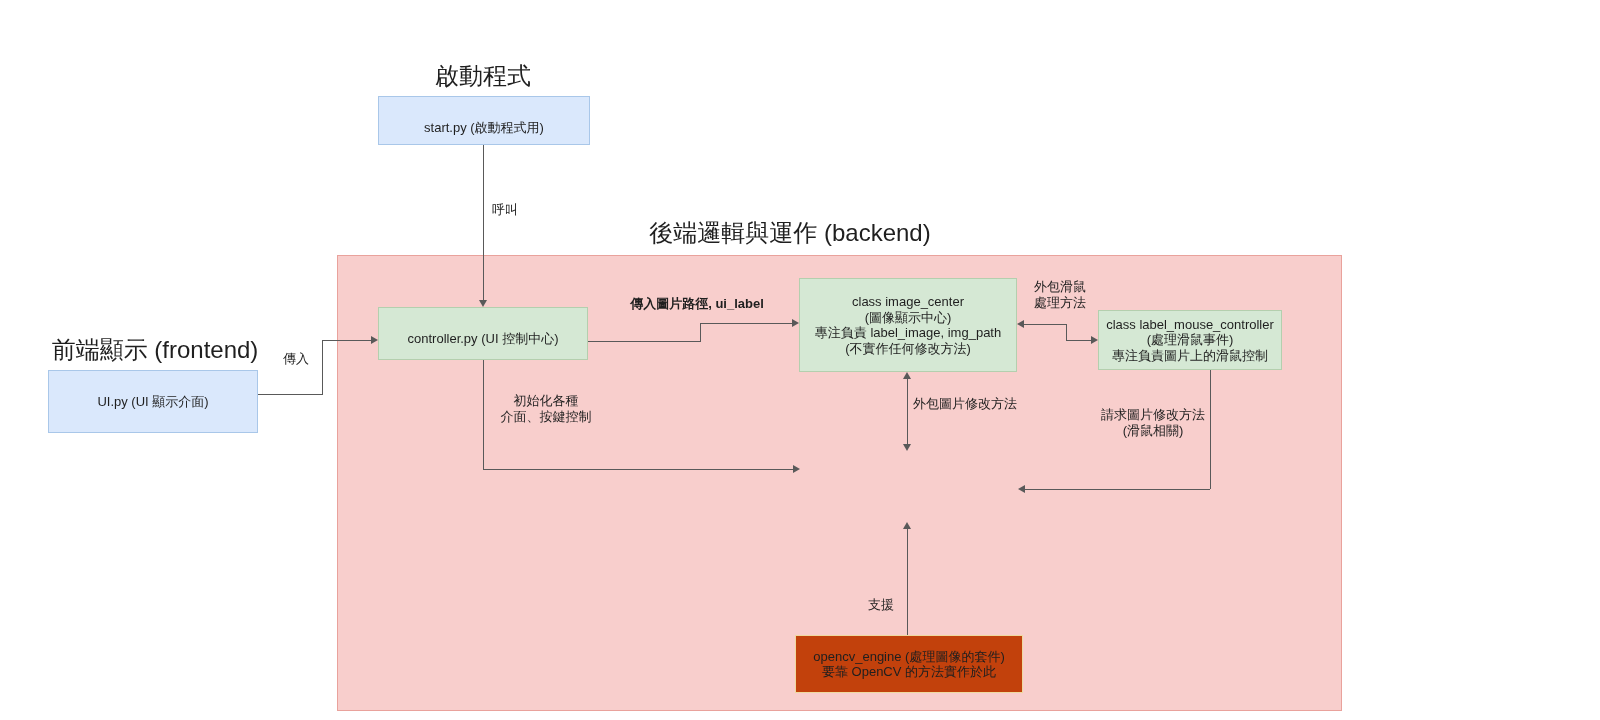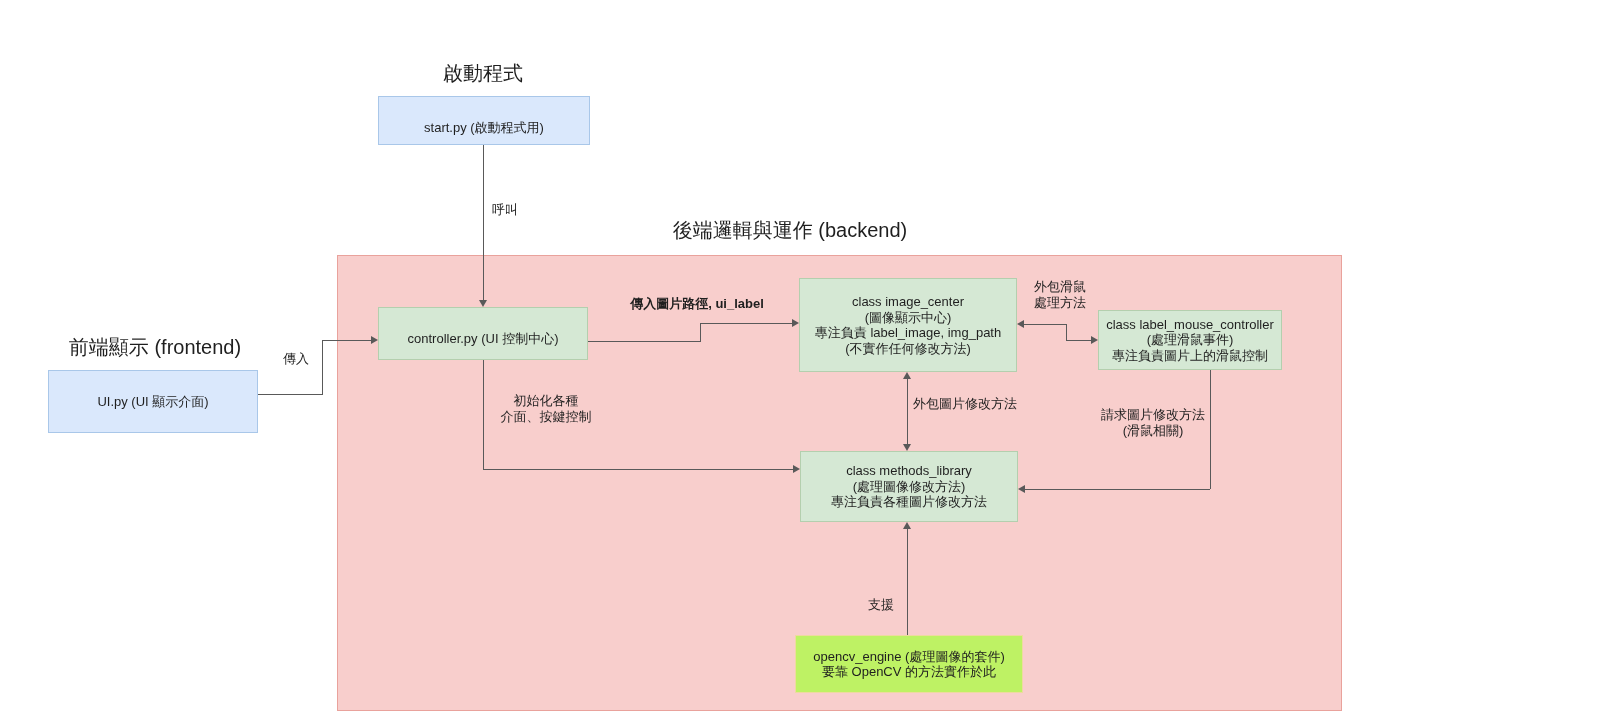--- a/index.html
+++ b/index.html
@@ -1,30 +1,30 @@
 <!DOCTYPE html>
 <html><head>
 <meta charset="utf-8">
 <style>
   html,body { margin:0; padding:0; background:#ffffff; }
   .canvas {
     position:relative; width:1600px; height:720px; background:#ffffff;
     font-family:"Liberation Sans","DejaVu Sans",sans-serif; color:#1f1f1f;
     overflow:hidden;
   }
-  .title { position:absolute; font-size:20px; text-align:center; white-space:nowrap; }
+  .title { position:absolute; font-size:24px; text-align:center; white-space:nowrap; }
   .box {
     position:absolute; box-sizing:border-box; font-size:13px; line-height:15.5px;
     text-align:center; white-space:nowrap;
   }
   .vcenter { display:flex; flex-direction:column; justify-content:center; }
   .vtop { padding-top:23px; }
   .blue   { background:#dae8fc; border:1px solid #a9c7e9; }
   .green  { background:#d5e8d4; border:1px solid #b4cfae; }
-  .yellow { background:#bef264; border:1px solid #eeda9f; }
+  .yellow { background:#c2410c; border:1px solid #eeda9f; }
   .region { position:absolute; background:#f8cecc; border:1px solid #e9a29c; box-sizing:border-box; }
   .seg { position:absolute; background:#595959; }
   .arr { position:absolute; width:0; height:0; }
   .arr-r { border-top:4px solid transparent; border-bottom:4px solid transparent; border-left:7px solid #595959; }
   .arr-l { border-top:4px solid transparent; border-bottom:4px solid transparent; border-right:7px solid #595959; }
   .arr-u { border-left:4px solid transparent; border-right:4px solid transparent; border-bottom:7px solid #595959; }
   .arr-d { border-left:4px solid transparent; border-right:4px solid transparent; border-top:7px solid #595959; }
   .elabel { position:absolute; font-size:13px; line-height:16px; white-space:nowrap; }
   .center { text-align:center; }
 </style>
@@ -57,25 +57,20 @@
     <div>專注負責 label_image, img_path</div>
     <div>(不實作任何修改方法)</div>
   </div>
 
   <div class="box green vcenter" style="left:1098px; top:310px; width:184px; height:60px;">
     <div>class label_mouse_controller</div>
     <div>(處理滑鼠事件)</div>
     <div>專注負責圖片上的滑鼠控制</div>
   </div>
 
-  <div class="box green vcenter" style="left:800px; top:451px; width:218px; height:71px;">
-    <div>class methods_library</div>
-    <div>(處理圖像修改方法)</div>
-    <div>專注負責各種圖片修改方法</div>
-  </div>
 
   <div class="box yellow vcenter" style="left:795px; top:635px; width:228px; height:58px;">
     <div>opencv_engine (處理圖像的套件)</div>
     <div>要靠 OpenCV 的方法實作於此</div>
   </div>
 
   <div class="seg" style="left:483px; top:145px; width:1px; height:156px;"></div>
   <div class="arr arr-d" style="left:479px; top:300px;"></div>
 
   <div class="seg" style="left:258px; top:394px; width:64px; height:1px;"></div>

